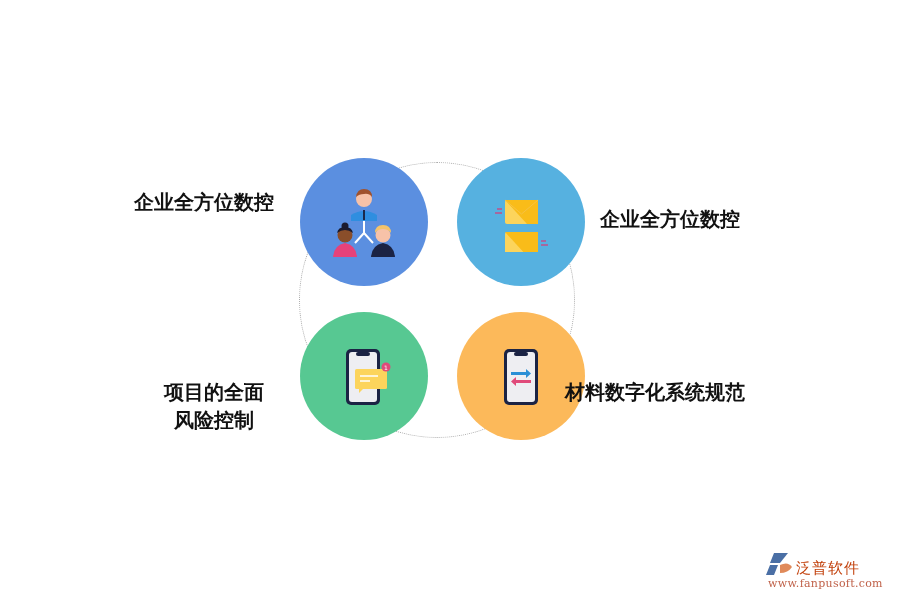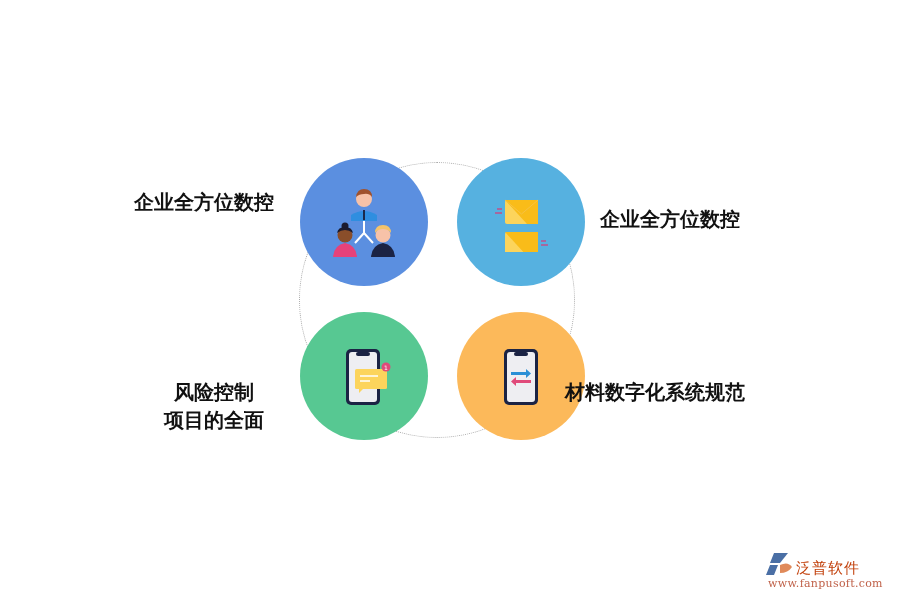--- a/index.html
+++ b/index.html
@@ -97,22 +97,22 @@
   </svg>
 </div>
 
 <div class="label" style="left:134px; top:188px;">
   <div>企业全方位数控</div>
 </div>
 <div class="label" style="left:600px; top:205px;">
   <div>企业全方位数控</div>
 </div>
 <div class="label" style="left:164px; top:378px;">
+  <div>项目的全面</div>
   <div>风险控制</div>
-  <div>项目的全面</div>
 </div>
 <div class="label" style="left:565px; top:378px;">
   <div>材料数字化系统规范</div>
 </div>
 
 <div class="logo">
   <svg width="28" height="26" viewBox="0 0 28 26" style="position:absolute; left:0; top:0;">
     <path d="M8 2 L22 2 L14 12 L4 12 Z" fill="#4a6fa5"></path>
     <path d="M4 14 L12 14 L8 24 L0 24 Z" fill="#4a6fa5"></path>
     <path d="M14 14 Q22 10 26 16 Q22 22 14 22 Z" fill="#e08a5a"></path>

